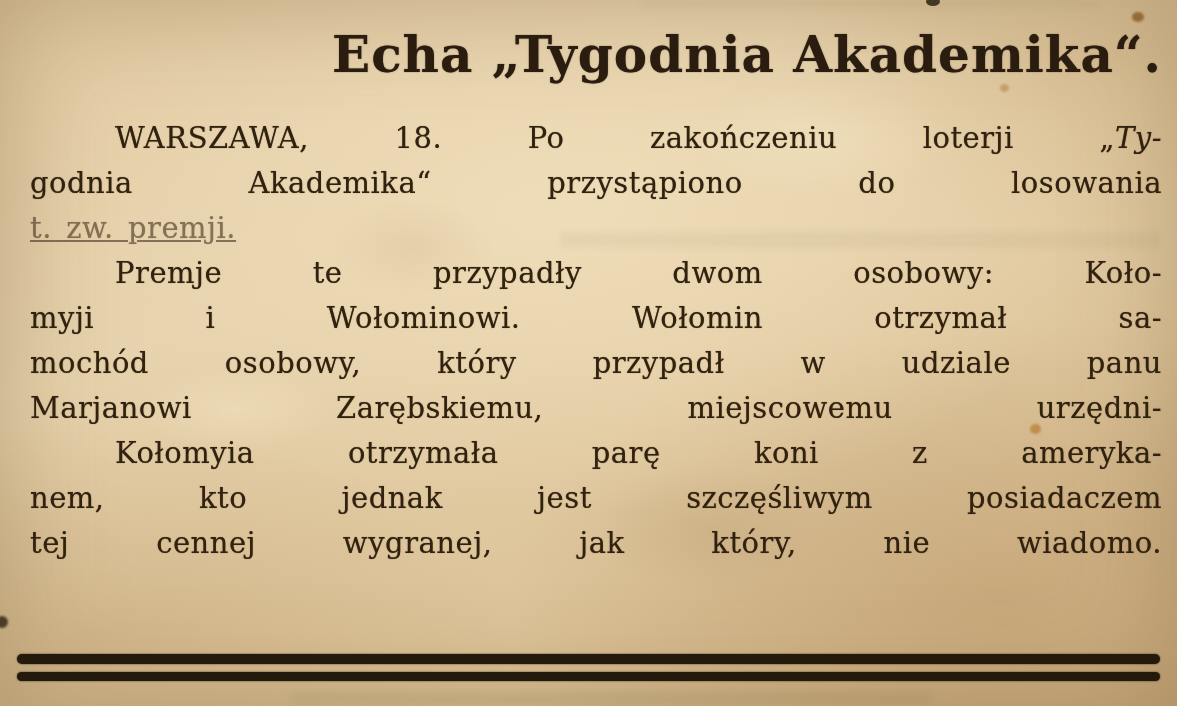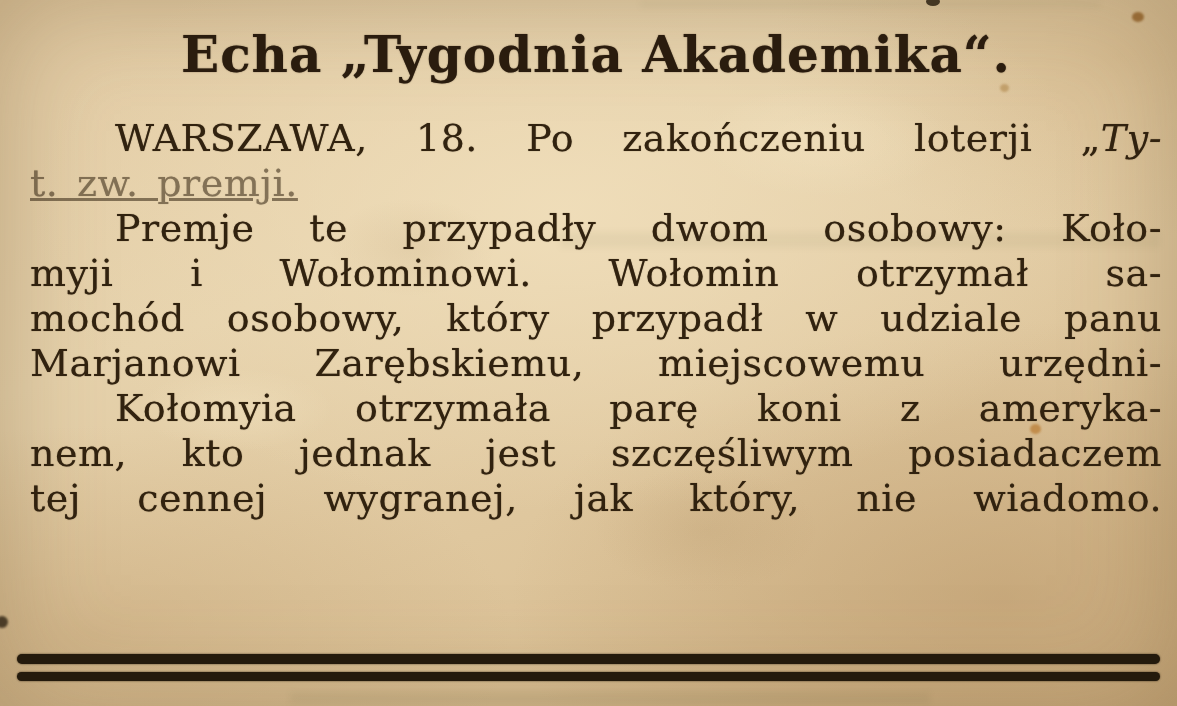--- a/index.html
+++ b/index.html
@@ -29,33 +29,33 @@
     pointer-events: none;
   }
   .article {
     position: absolute;
     left: 30px;
     top: 26px;
     width: 1132px;
     color: #2e2012;
   }
   .title {
-    text-align: center;
+    text-align: right;
     font-size: 50px;
     font-weight: bold;
     line-height: 58px;
     letter-spacing: 1px;
     color: #2a1c0e;
     text-shadow: 0 0 1.2px rgba(42,28,14,0.7);
   }
   #lines { margin-top: 32px; }
   .line {
     height: 45px;
     line-height: 45px;
-    font-size: 38px;
+    font-size: 29px;
     letter-spacing: 0.5px;
     word-spacing: 0.16em;
     white-space: nowrap;
     color: #31220f;
     text-shadow: 0 0 1px rgba(49,34,15,0.6);
   }
   .line.justify {
     white-space: normal;
     text-align: justify;
     text-align-last: justify;
@@ -93,20 +93,21 @@
 <div id="canvas">
 
   <div class="ghost g1"></div>
   <div class="ghost g2"></div>
   <div class="ghost g3"></div>
 
   <div class="article">
     <div class="title">Echa „Tygodnia Akademika“.</div>
     <div id="lines">
         <div class="line justify indent"><span>WARSZAWA, 18. Po zakończeniu loterji „</span><span class="italic">Ty-</span></div>
+        <div class="line justify"><span>godnia Akademika“ przystąpiono do losowania</span></div>
         <div class="line faint"><span>t. zw. premji.</span></div>
         <div class="line justify indent"><span>Premje te przypadły dwom osobowy: Koło-</span></div>
         <div class="line justify"><span>myji i Wołominowi. Wołomin otrzymał sa-</span></div>
         <div class="line justify"><span>mochód osobowy, który przypadł w udziale panu</span></div>
         <div class="line justify"><span>Marjanowi Zarębskiemu, miejscowemu urzędni-</span></div>
         <div class="line justify indent"><span>Kołomyia otrzymała parę koni z ameryka-</span></div>
         <div class="line justify"><span>nem, kto jednak jest szczęśliwym posiadaczem</span></div>
         <div class="line justify"><span>tej cennej wygranej, jak który, nie wiadomo.</span></div>
       </div>
   </div>

